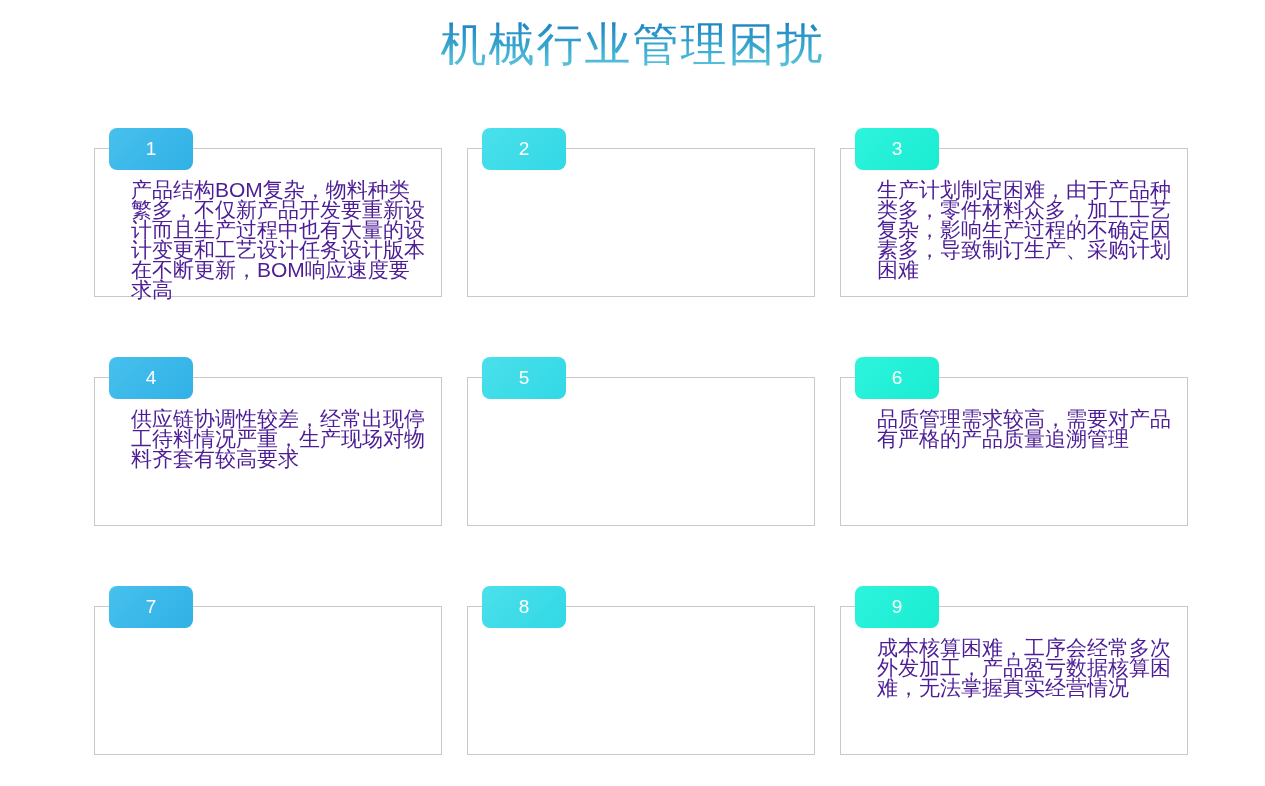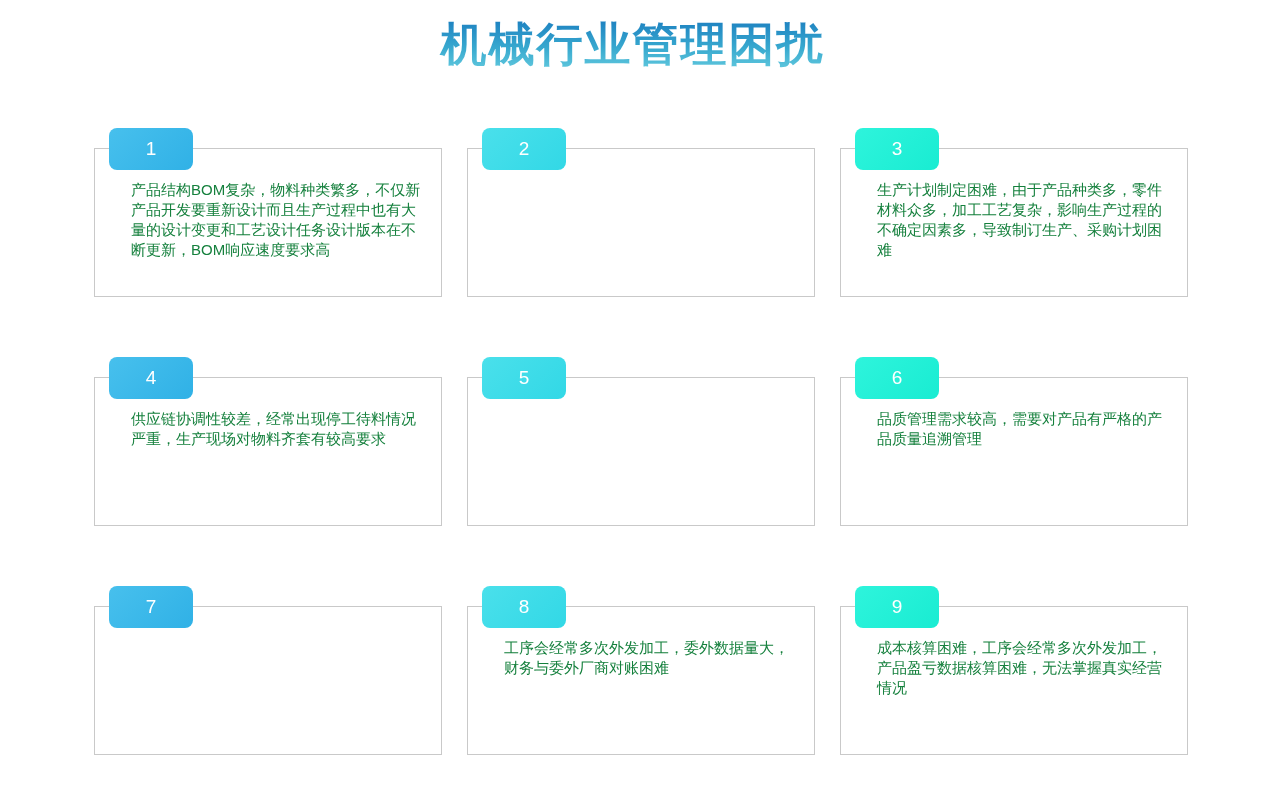--- a/index.html
+++ b/index.html
@@ -16,21 +16,21 @@
     overflow: hidden;
   }
   .title {
     position: absolute;
     top: 16px;
     left: 0;
     width: 100%;
     margin: 0;
     text-align: center;
     font-size: 46px;
-    font-weight: bold;
+    font-weight: normal;
     letter-spacing: 2px;
     line-height: 1.25;
     background: linear-gradient(180deg, #1e82c1 8%, #38a9cf 55%, #68cee0 100%);
     -webkit-background-clip: text;
     background-clip: text;
     color: transparent;
   }
   .grid {
     position: absolute;
     left: 94px;
@@ -58,23 +58,23 @@
     font-size: 19px;
     line-height: 42px;
     text-align: center;
   }
   .badge.c1 { background: linear-gradient(135deg, #47c0ed 0%, #30b1e6 100%); }
   .badge.c2 { background: linear-gradient(135deg, #4ae0eb 0%, #32d8e6 100%); }
   .badge.c3 { background: linear-gradient(135deg, #2ef4dc 0%, #19ecd2 100%); }
   .card-text {
     margin: 0;
     padding: 31px 11px 0 36px;
-    font-size: 15px;
+    font-size: 21px;
     line-height: 20px;
-    color: #15803d;
+    color: #4c1d95;
   }
 </style>
 </head>
 <body>
 
 <div class="page">
   <h1 class="title">机械行业管理困扰</h1>
 
   <div class="grid">
 
@@ -105,21 +105,20 @@
       <div class="badge c3">6</div>
       <p class="card-text">品质管理需求较高，需要对产品有严格的产品质量追溯管理</p>
     </div>
 
     <div class="card">
       <div class="badge c1">7</div>
     </div>
 
     <div class="card">
       <div class="badge c2">8</div>
-      <p class="card-text">工序会经常多次外发加工，委外数据量大，财务与委外厂商对账困难</p>
     </div>
 
     <div class="card">
       <div class="badge c3">9</div>
       <p class="card-text">成本核算困难，工序会经常多次外发加工，产品盈亏数据核算困难，无法掌握真实经营情况</p>
     </div>
 
   </div>
 </div>
 

